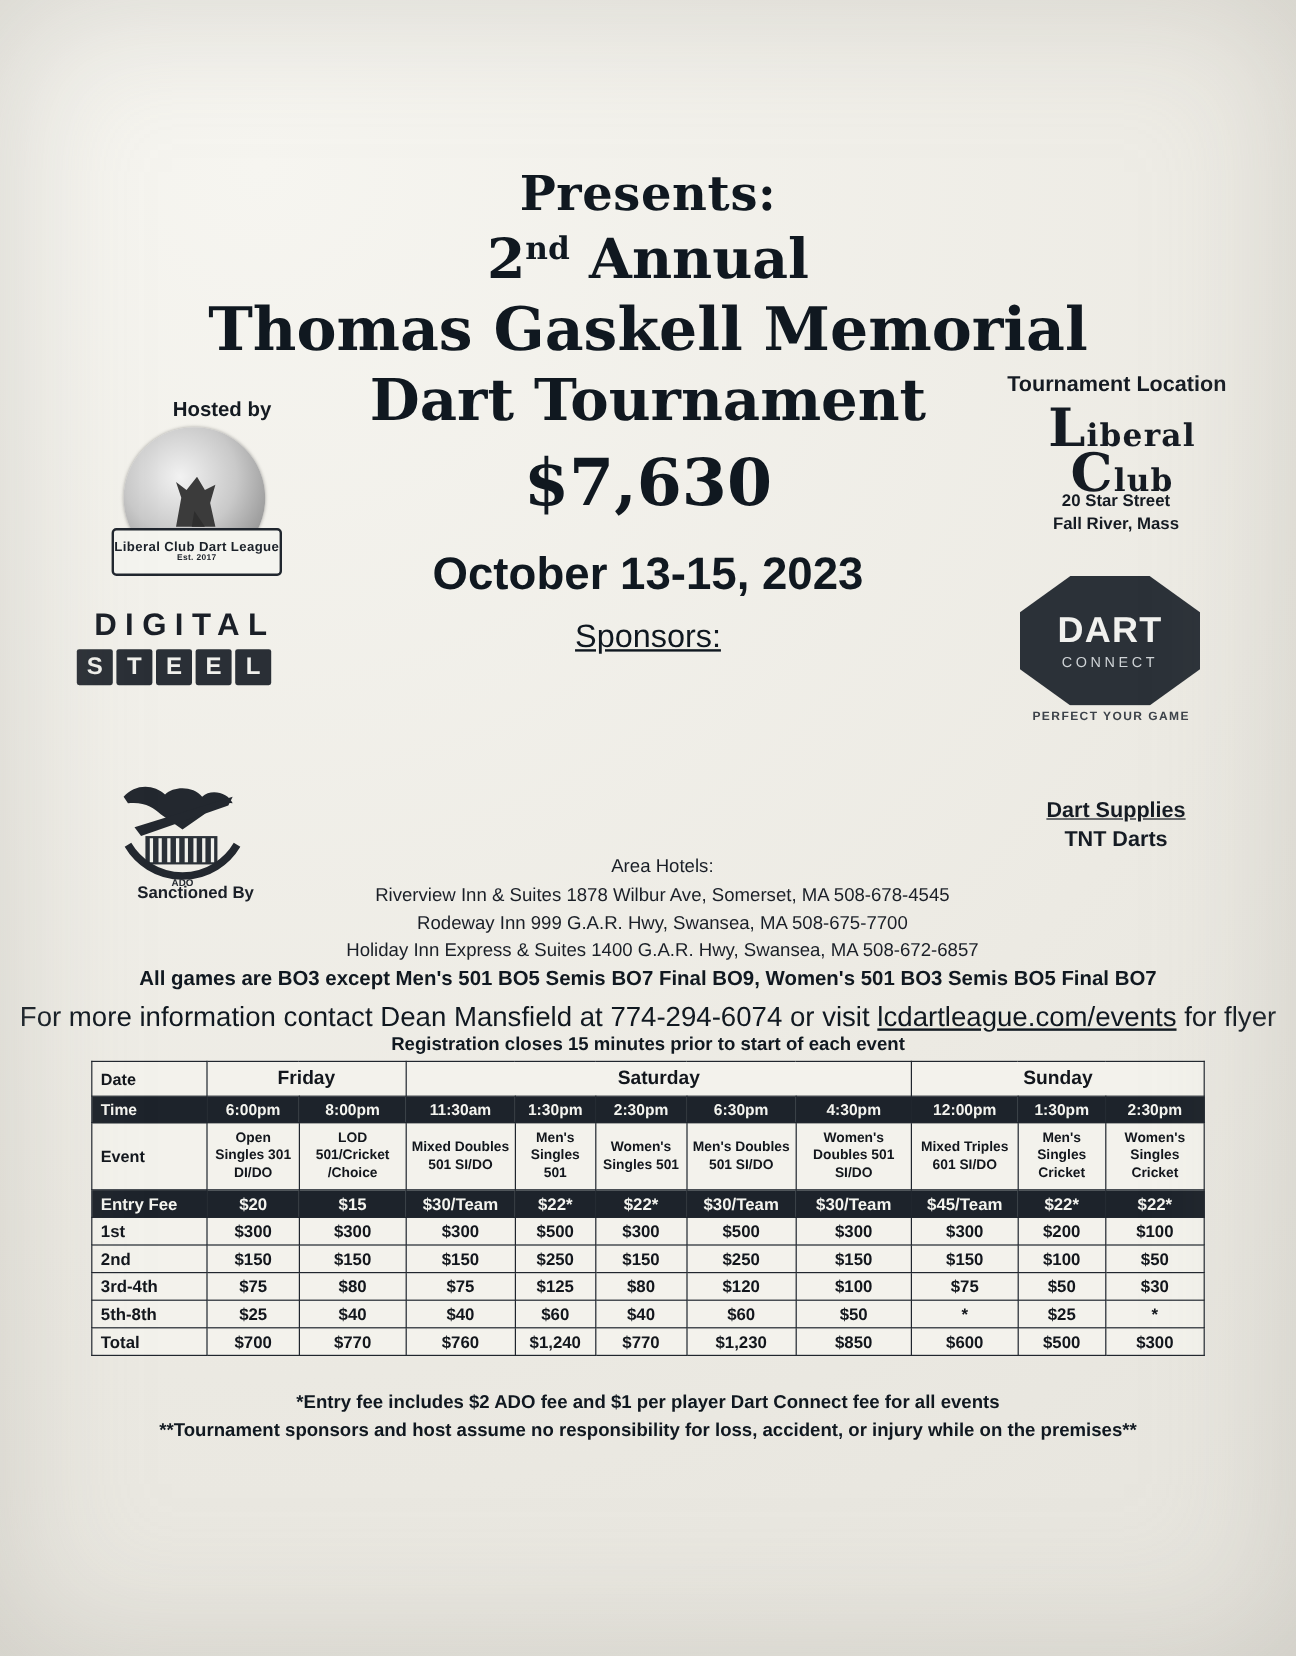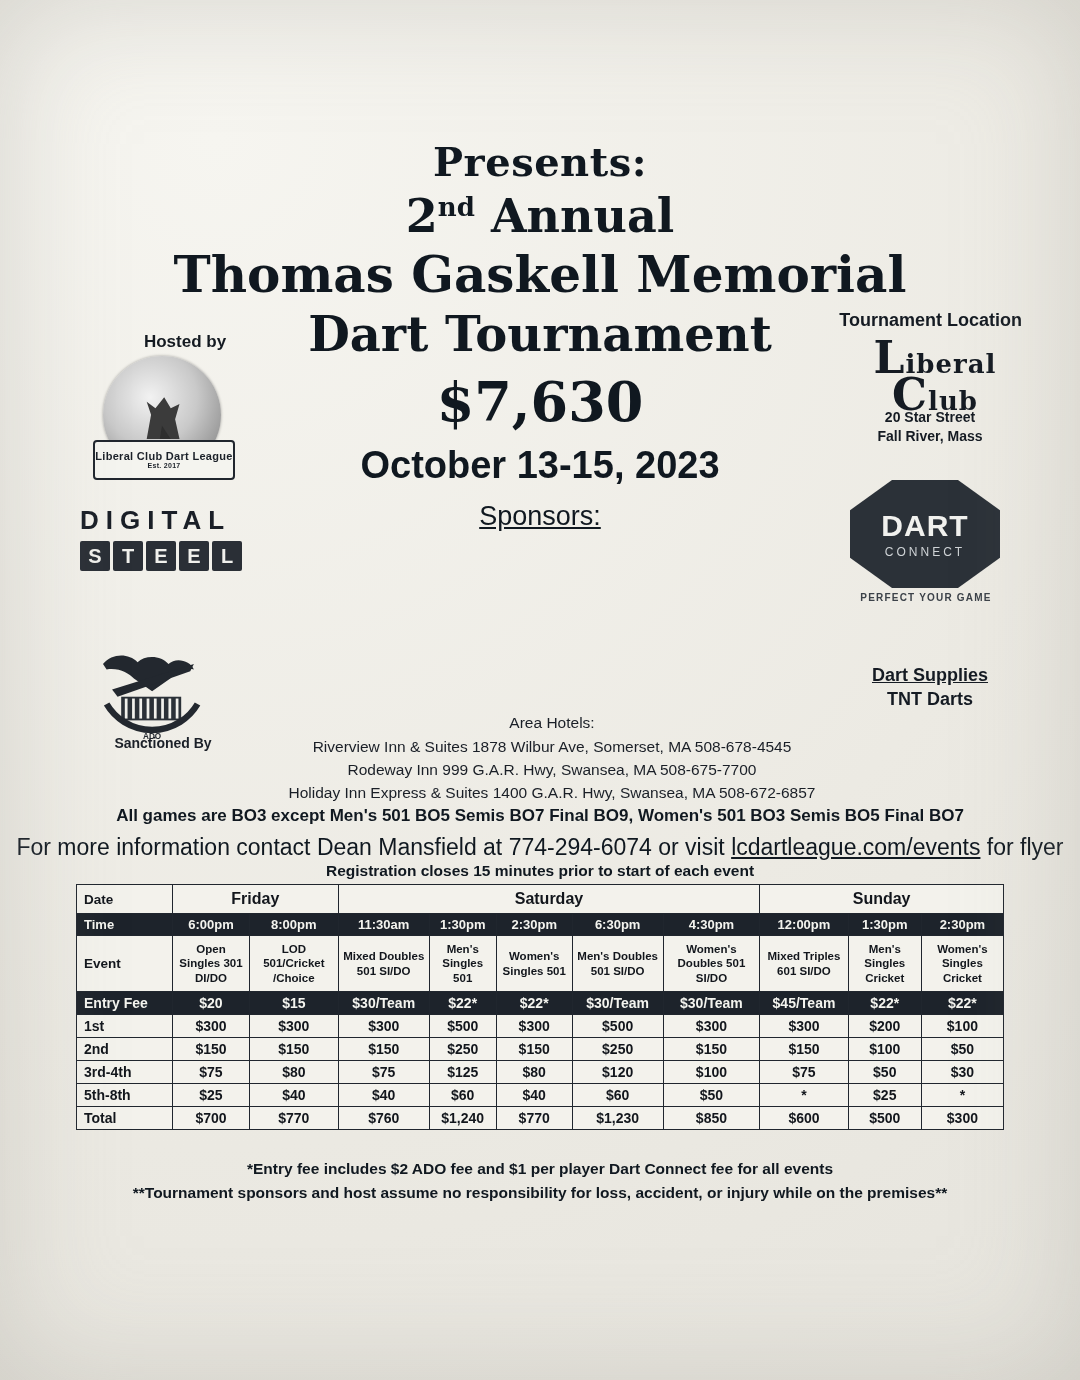--- a/index.html
+++ b/index.html
@@ -39,21 +39,21 @@
     font-size:50px;font-weight:bold;color:#101820;letter-spacing:0px;
     margin-bottom:2px;
   }
   .title2{
     font-size:48px;font-weight:bold;color:#101820;margin-bottom:8px;
   }
   .prize{
     font-size:54px;font-weight:bold;color:#101820;margin-top:8px;
   }
   .dates{
-    font-size:38px;font-weight:bold;color:#101820;margin-top:10px;
+    font-size:38px;font-weight:bold;color:#101820;margin-top:24px;
     font-family:"Liberation Sans",sans-serif;
   }
   .sponsors{
     font-size:27px;color:#101820;margin-top:14px;text-decoration:underline;
     font-family:"Liberation Sans",sans-serif;
   }
 
   
   .hosted-label{
     position:absolute;left:110px;top:332px;width:150px;text-align:center;
@@ -72,21 +72,21 @@
   .moon-ring{
     position:absolute;left:93px;top:440px;width:138px;height:36px;
     border:2px solid #20262e;border-radius:4px;background:#f4f4ef;
     display:flex;align-items:center;justify-content:center;
     font-size:11px;font-weight:bold;color:#1b2129;letter-spacing:.3px;
     flex-direction:column;line-height:1.05;
   }
   .moon-ring .sub{font-size:7px;font-weight:bold;}
 
   .digital-steel{
-    position:absolute;left:80px;top:505px;width:180px;
+    position:absolute;left:64px;top:505px;width:180px;text-align:center;
   }
   .ds-top{
     font-size:26px;font-weight:bold;letter-spacing:7px;color:#1a1f27;
     font-family:"Liberation Sans",sans-serif;
   }
   .ds-bottom{
     margin-top:5px;display:flex;gap:3px;
   }
   .ds-bottom span{
     background:#2a2f36;color:#f0f0ec;font-size:20px;font-weight:bold;

